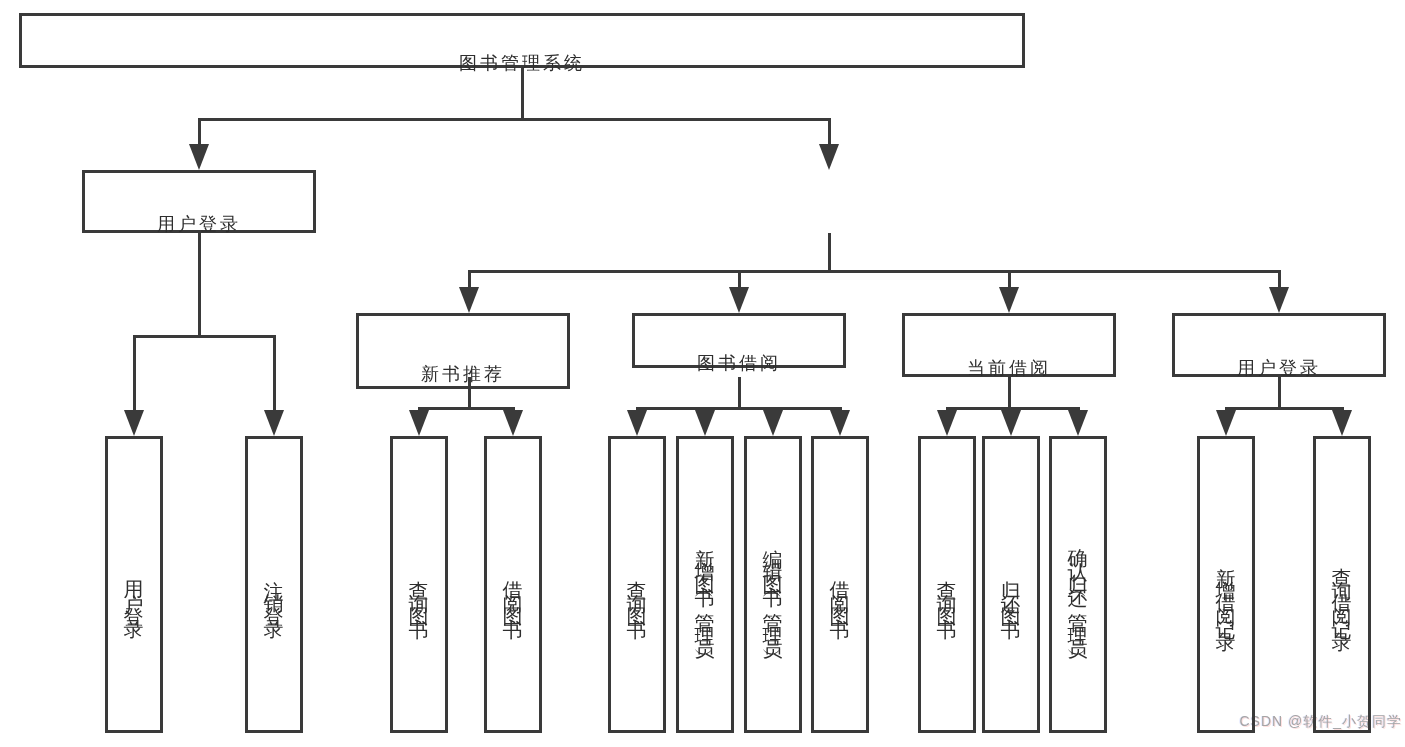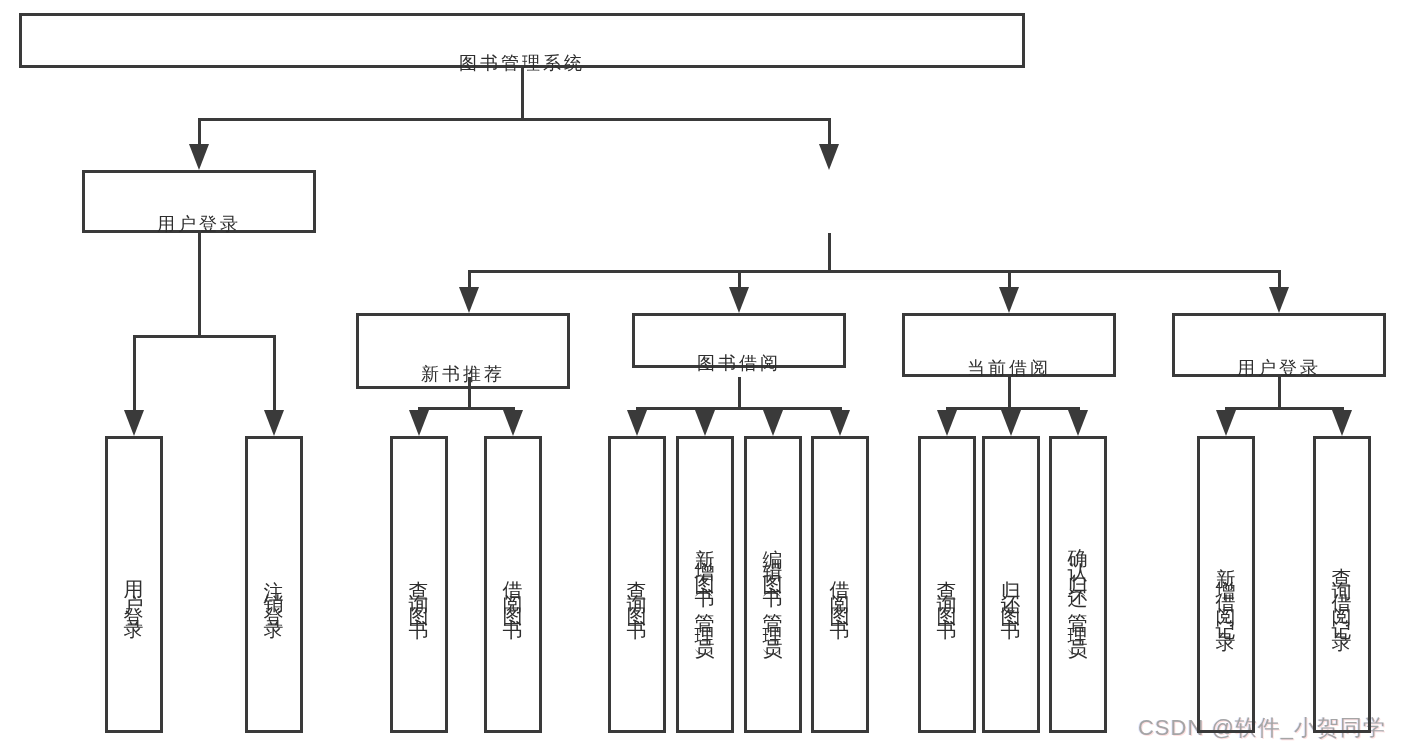--- a/index.html
+++ b/index.html
@@ -16,22 +16,22 @@
     writing-mode:vertical-rl;text-orientation:mixed;
     font-size:20px;line-height:1;letter-spacing:13px;margin-bottom:-13px;
   }
   .line{position:absolute;background:var(--line,#3a3a3a);}
   .arrow{
     position:absolute;width:0;height:0;
     border-left:10px solid transparent;border-right:10px solid transparent;
     border-top:26px solid var(--line,#3a3a3a);
   }
   .watermark{
-    position:absolute;top:713px;right:19px;z-index:7;
-    font-size:22px;letter-spacing:1px;color:var(--wm,#a5a5a5);
+    position:absolute;top:713px;right:3px;z-index:7;
+    font-size:14px;letter-spacing:1px;color:var(--wm,#a5a5a5);
     mix-blend-mode:darken;white-space:nowrap;
     text-shadow:1px 1px 0 rgba(255,130,130,.25), -1px 0 0 rgba(130,150,255,.20);
   }
 </style>
 </head>
 <body>
 
 <div class="canvas">
 
   <div class="box" style="left:19px;top:13px;width:1006px;height:55px">

